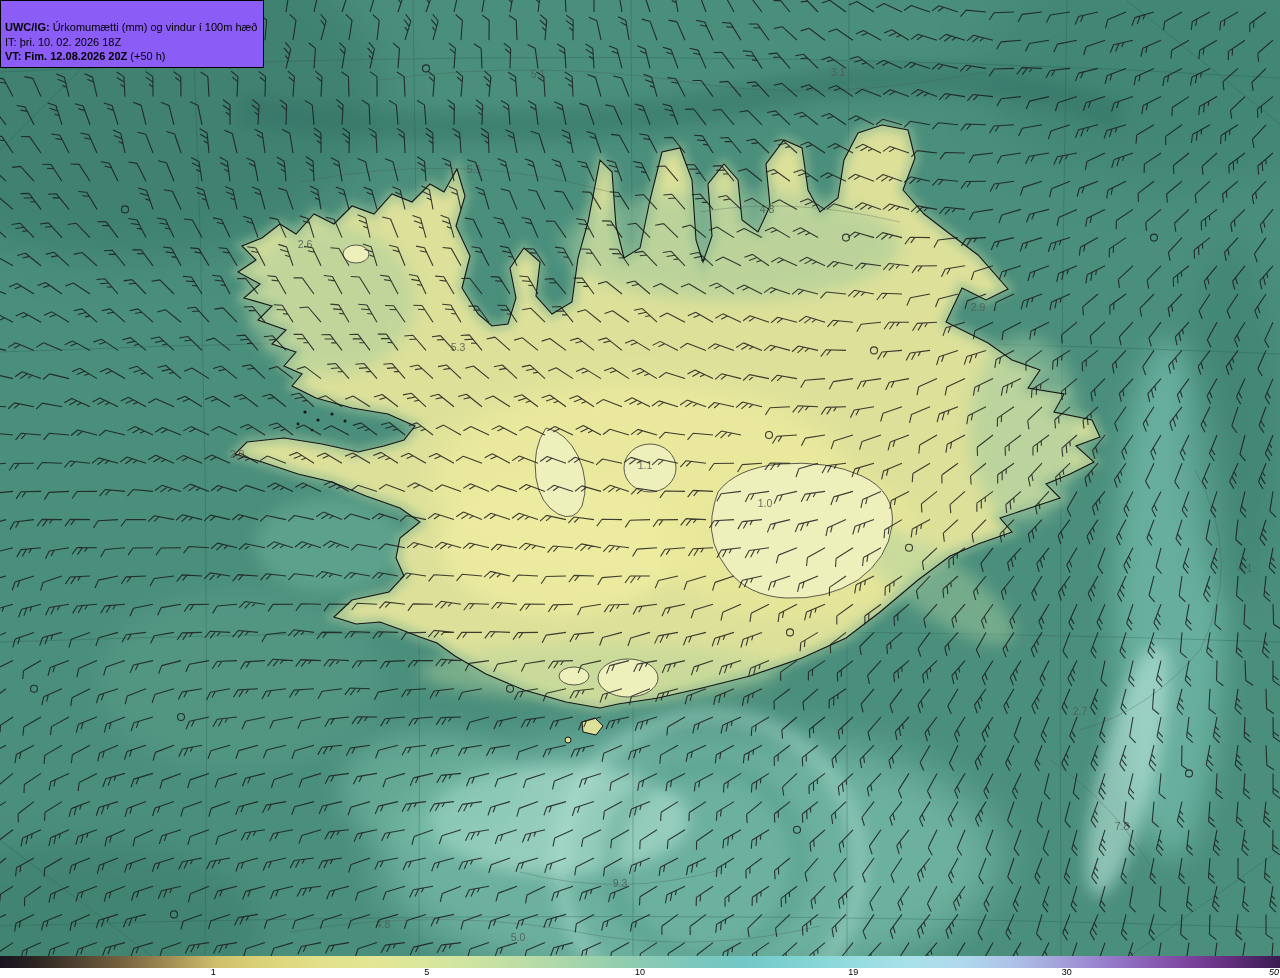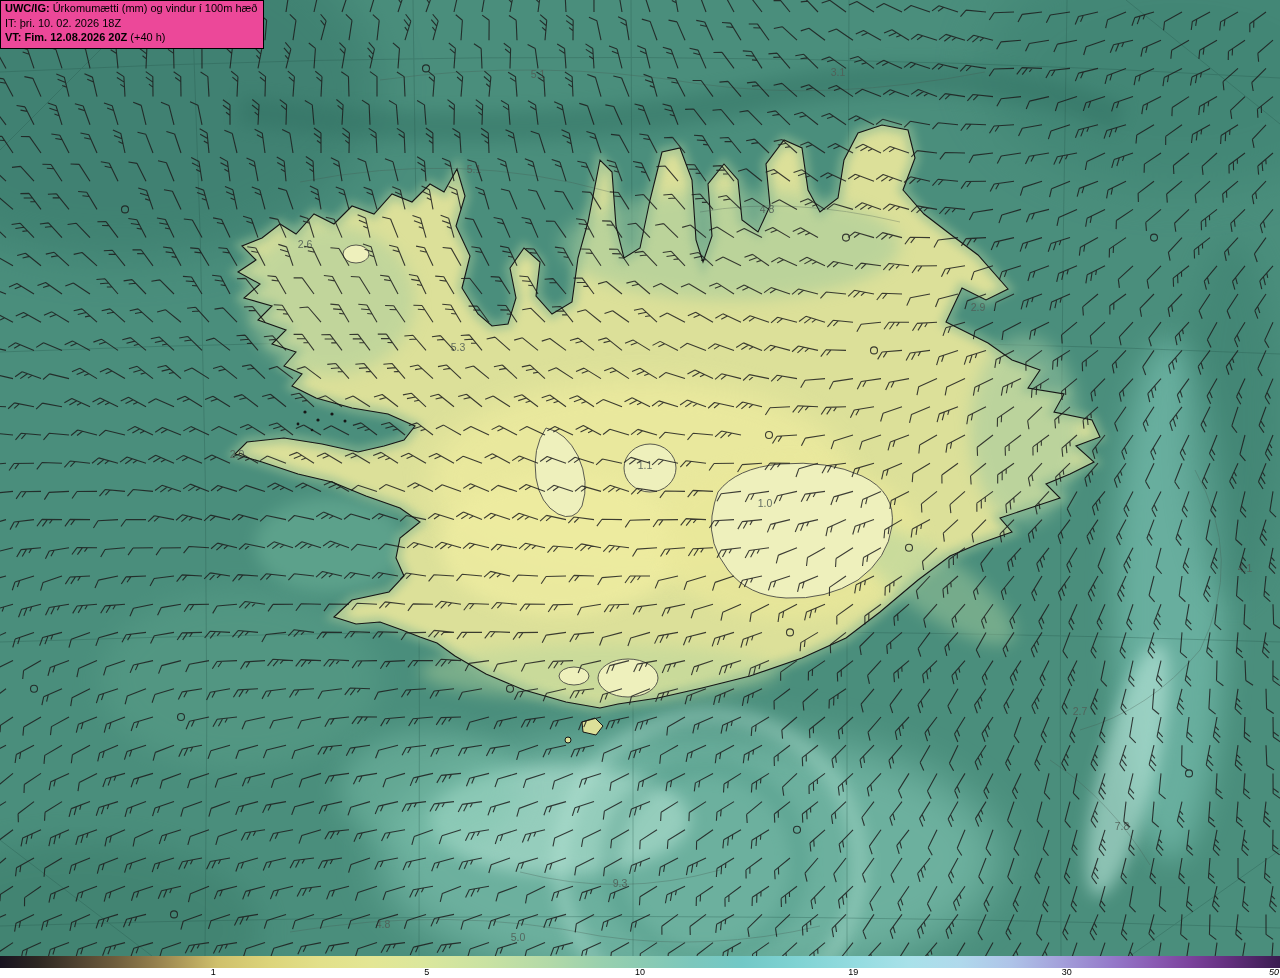--- a/index.html
+++ b/index.html
@@ -5,22 +5,22 @@
   html,body{margin:0;padding:0;}
   body{width:1280px;height:978px;overflow:hidden;background:#4a8e7c;font-family:"Liberation Sans",sans-serif;}
   #frame{position:relative;width:1280px;height:978px;}
   #map-wrap{position:absolute;top:0;left:0;width:1280px;height:720px;}
   svg{display:block;}
   .blur-xl{filter:blur(22px);}
   .blur-lg{filter:blur(14px);}
   .blur-md{filter:blur(8px);}
   .blur-sm{filter:blur(4px);}
   .contour-label{font-family:"Liberation Sans",sans-serif;font-size:10.5px;fill:#515d56;opacity:.88;}
-  #title-box{position:absolute;top:0;left:0;z-index:3;background:#ec4899;border:1px solid #000;
-             padding:0 6px 3px 4px;font-size:11px;line-height:1.32;color:#000;white-space:nowrap;}
+  #title-box{position:absolute;top:0;left:0;z-index:3;background:#8b5cf6;border:1px solid #000;
+             padding:19px 6px 3px 4px;font-size:11px;line-height:1.32;color:#000;white-space:nowrap;}
   #title-box .b{font-weight:bold;}
   #colorbar{position:absolute;left:0;top:956px;width:1280px;height:22px;background:#ffffff;}
   #cb-grad{width:1280px;height:12px;background:#888;}
   #cb-ticks{position:relative;width:1280px;height:10px;background:#ffffff;}
   .cb-tick{position:absolute;top:-1px;font-size:9px;color:#000;font-family:"Liberation Sans",sans-serif;}
 </style>
 </head>
 <body>
 
 <div id="frame">
@@ -1720,21 +1720,21 @@
   <div id="title-box">
     <div class="tline">
       <span class="b">UWC/IG:</span>
       <span>Úrkomumætti (mm) og vindur í 100m hæð</span>
     </div>
     <div class="tline">
       <span>IT: þri. 10. 02. 2026 18Z</span>
     </div>
     <div class="tline">
       <span class="b">VT: Fim. 12.08.2026 20Z</span>
-      <span>(+40 h)</span>
+      <span>(+50 h)</span>
     </div>
   </div>
 
   <div id="colorbar">
     <div id="cb-grad" style="background: linear-gradient(to right, rgb(24, 19, 32) 0%, rgb(46, 39, 34) 3%, rgb(79, 66, 48) 6%, rgb(111, 93, 60) 9%, rgb(147, 126, 76) 12%, rgb(184, 165, 94) 15%, rgb(207, 192, 108) 17%, rgb(220, 212, 122) 21%, rgb(226, 224, 138) 25%, rgb(227, 230, 148) 29%, rgb(219, 231, 156) 33%, rgb(201, 226, 162) 38%, rgb(178, 217, 168) 43%, rgb(153, 208, 174) 47%, rgb(140, 203, 178) 50%, rgb(124, 199, 188) 54%, rgb(114, 200, 198) 58%, rgb(127, 210, 210) 62%, rgb(149, 220, 224) 67%, rgb(168, 225, 233) 71%, rgb(176, 217, 236) 75%, rgb(174, 195, 232) 79%, rgb(163, 159, 218) 83%, rgb(148, 120, 201) 87%, rgb(138, 92, 180) 90%, rgb(123, 66, 156) 93%, rgb(99, 47, 126) 96%, rgb(58, 28, 80) 100%);"></div>
     <div id="cb-ticks">
         <span class="cb-tick" style="left: 16.6667%; transform: translateX(-50%);">1</span>
         <span class="cb-tick" style="left: 33.3333%; transform: translateX(-50%);">5</span>
         <span class="cb-tick" style="left: 50%; transform: translateX(-50%); text-align: right;">10</span>
         <span class="cb-tick" style="left: 66.6667%; transform: translateX(-50%);">19</span>

